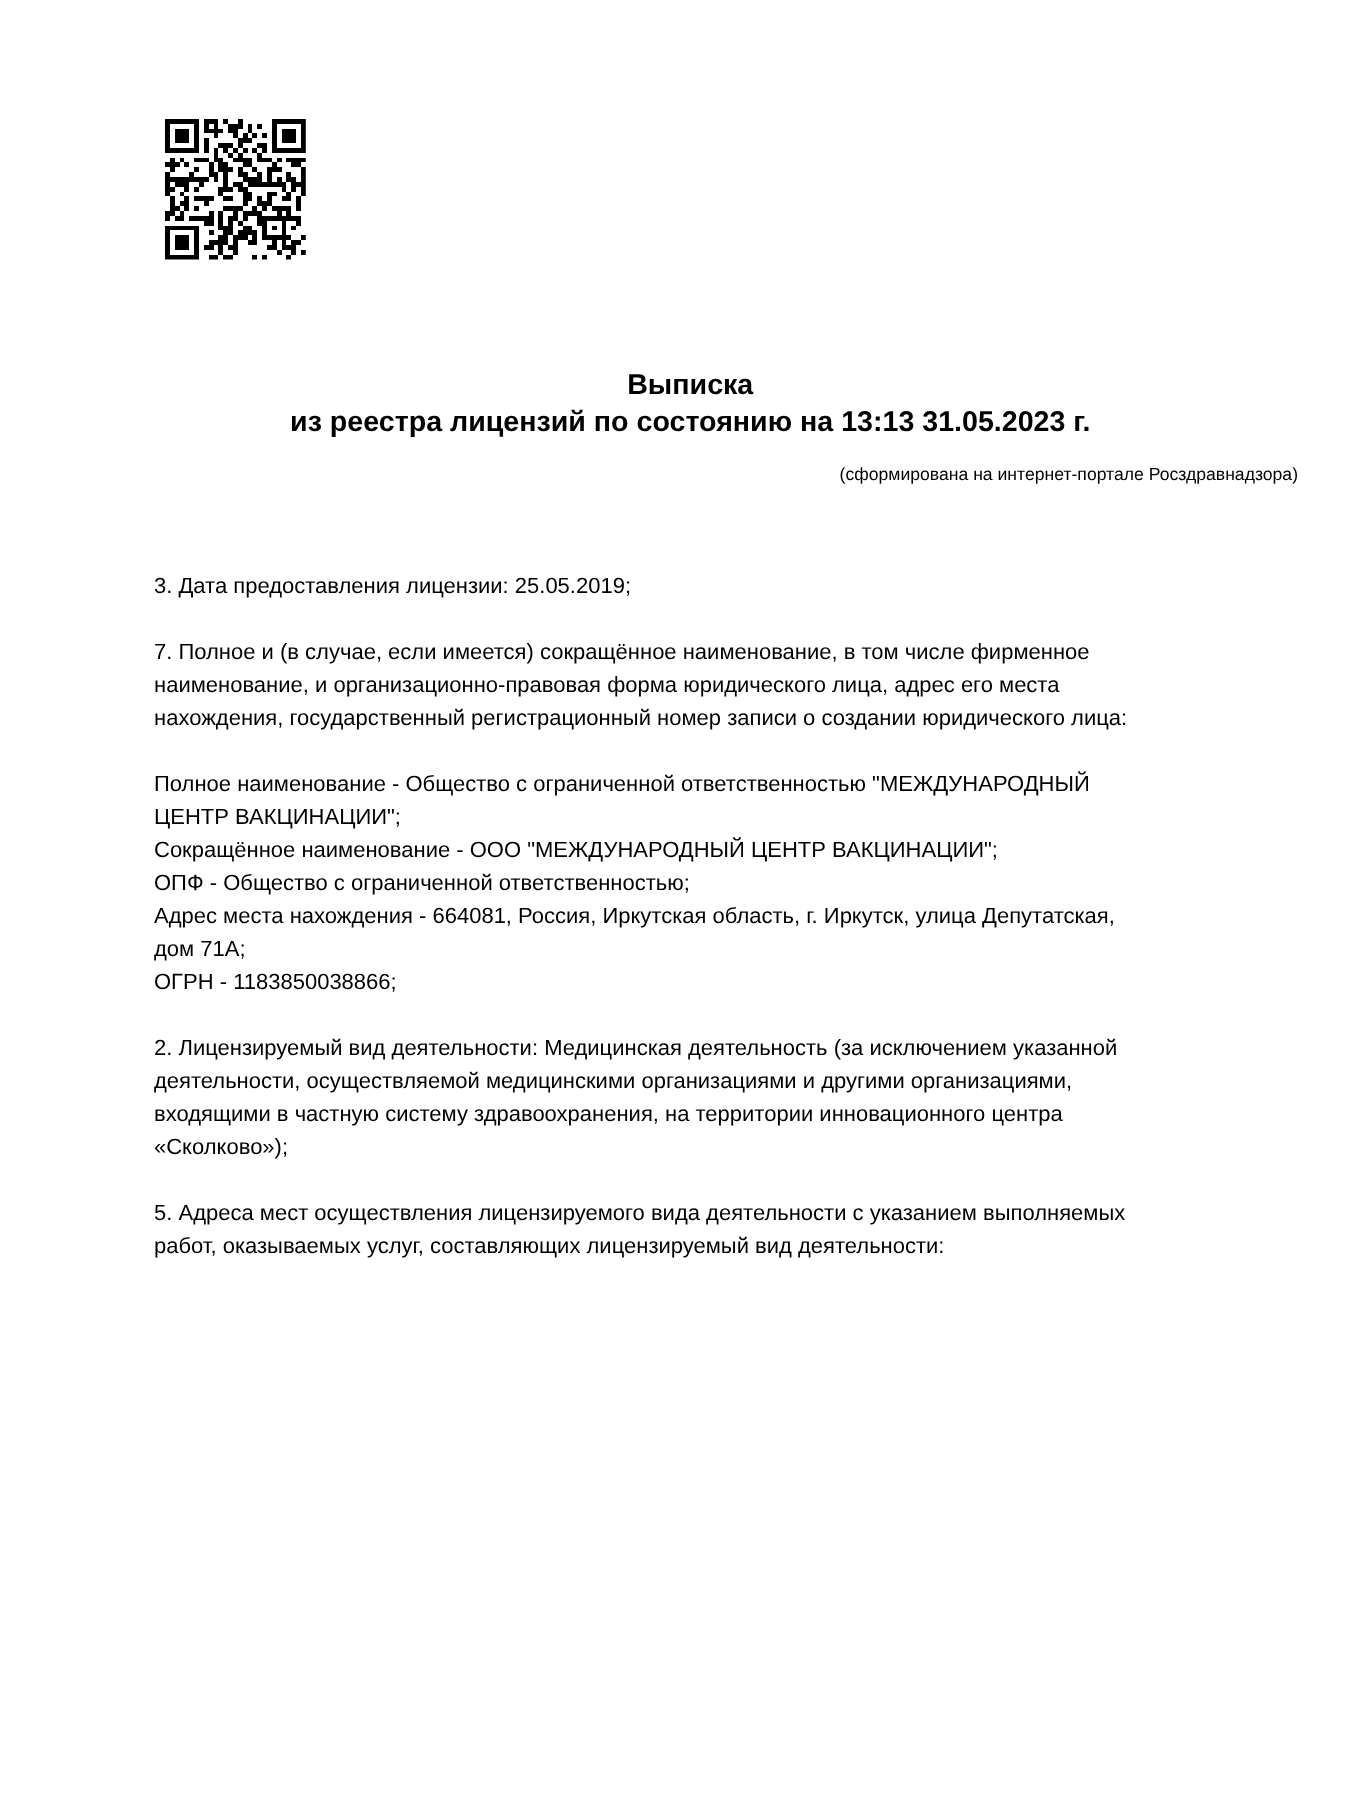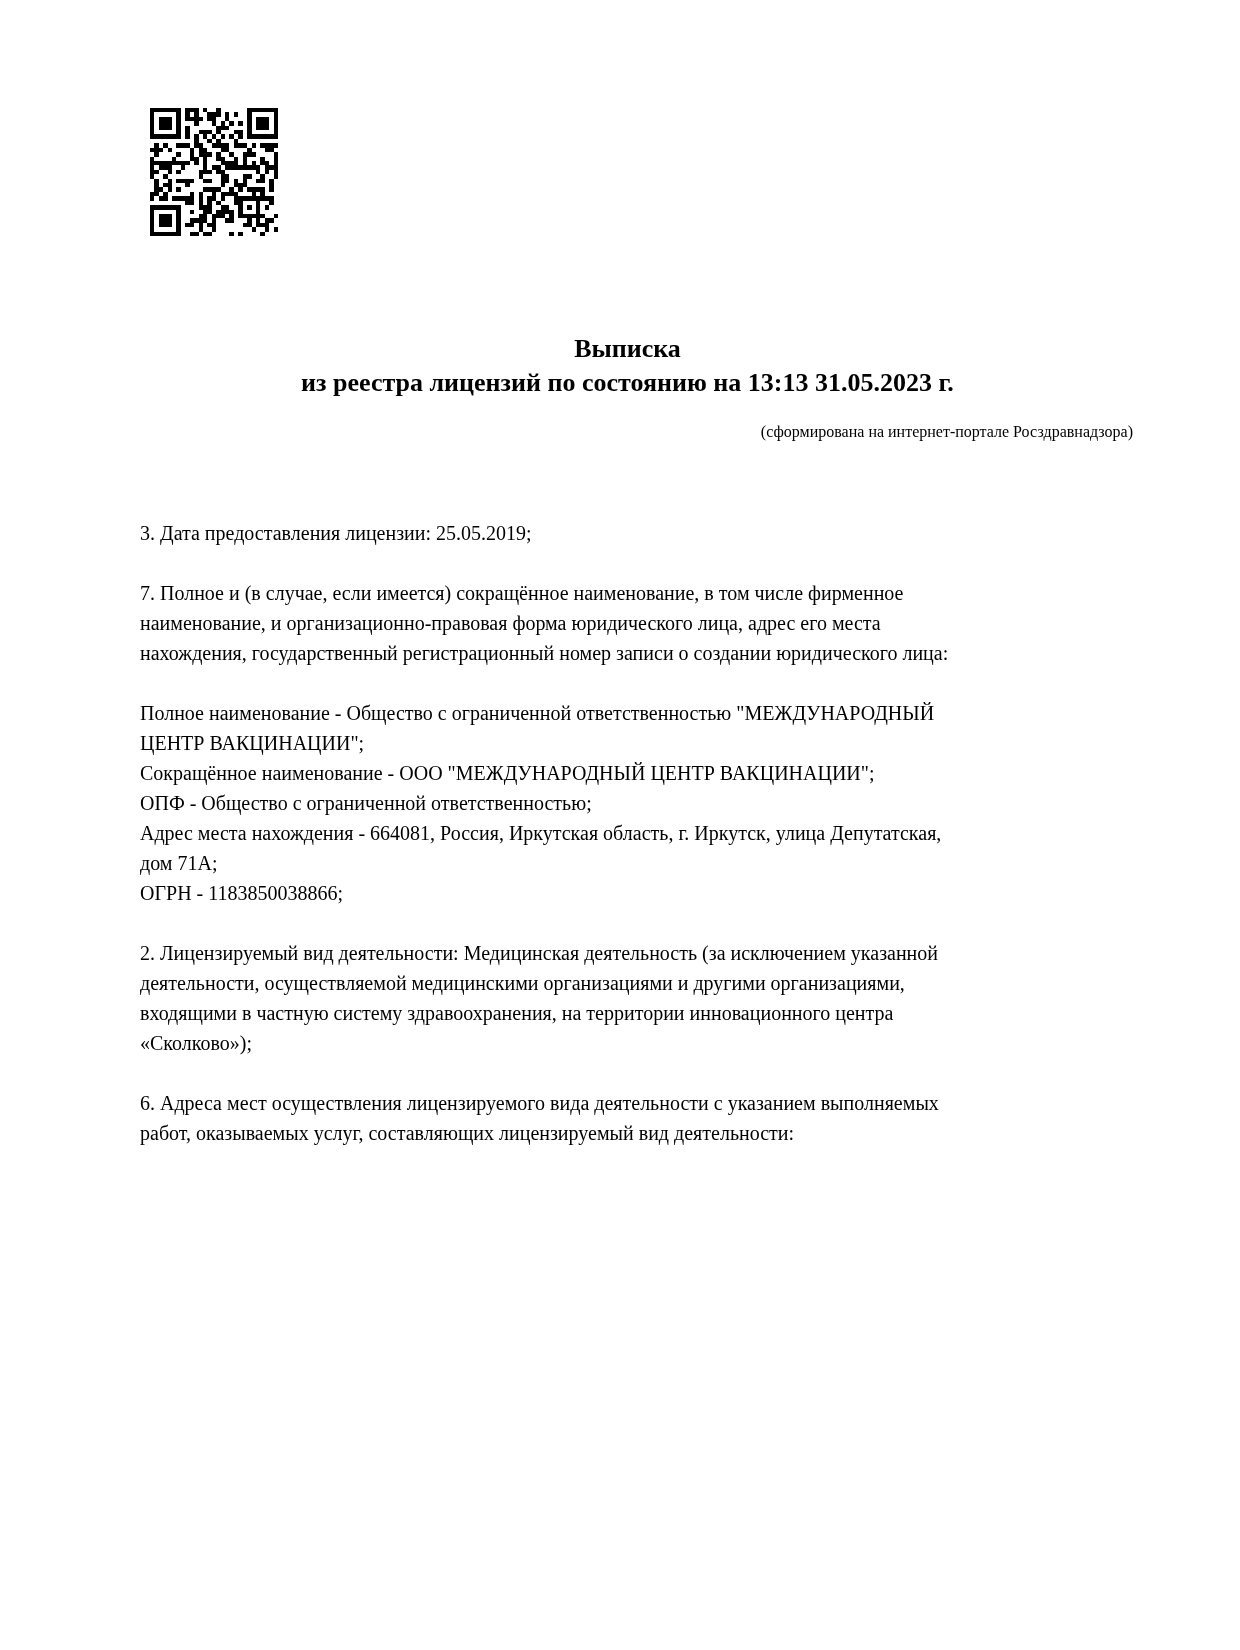--- a/index.html
+++ b/index.html
@@ -4,41 +4,41 @@
 <title>Выписка из реестра лицензий</title>
 <style>
   * { margin: 0; padding: 0; box-sizing: border-box; }
   html, body { background: #ffffff; }
   .page {
     position: relative;
     width: 1240px;
     height: 1650px;
     background: #ffffff;
     color: #000000;
-    font-family: Liberation Serif, serif;
+    font-family: Liberation Sans, sans-serif;
     overflow: hidden;
   }
   .qr {
     position: absolute;
     left: 150px;
     top: 108px;
     width: 128px;
     height: 128px;
   }
   .qr svg { display: block; width: 128px; height: 128px; }
   .title-block {
     padding: 332px 125px 0 140px;
     text-align: center;
     font-weight: bold;
     font-size: 26px;
     line-height: 34px;
   }
   .portal-note {
     margin-top: 20px;
-    padding-right: 107px;
+    padding-right: 60px;
     text-align: right;
     font-size: 16px;
     line-height: 24px;
   }
   .doc-body {
     margin-top: 74px;
     padding: 0 125px 0 140px;
     font-size: 20px;
     line-height: 30px;
   }
@@ -477,17 +477,17 @@
 ЦЕНТР ВАКЦИНАЦИИ";
 Сокращённое наименование - ООО "МЕЖДУНАРОДНЫЙ ЦЕНТР ВАКЦИНАЦИИ";
 ОПФ - Общество с ограниченной ответственностью;
 Адрес места нахождения - 664081, Россия, Иркутская область, г. Иркутск, улица Депутатская,
 дом 71А;
 ОГРН - 1183850038866;</p>
     <p>2. Лицензируемый вид деятельности: Медицинская деятельность (за исключением указанной
 деятельности, осуществляемой медицинскими организациями и другими организациями,
 входящими в частную систему здравоохранения, на территории инновационного центра
 «Сколково»);</p>
-    <p>6. Адреса мест осуществления лицензируемого вида деятельности с указанием выполняемых
+    <p>5. Адреса мест осуществления лицензируемого вида деятельности с указанием выполняемых
 работ, оказываемых услуг, составляющих лицензируемый вид деятельности:</p>
   </main>
 
 </div>
 
 </body></html>

